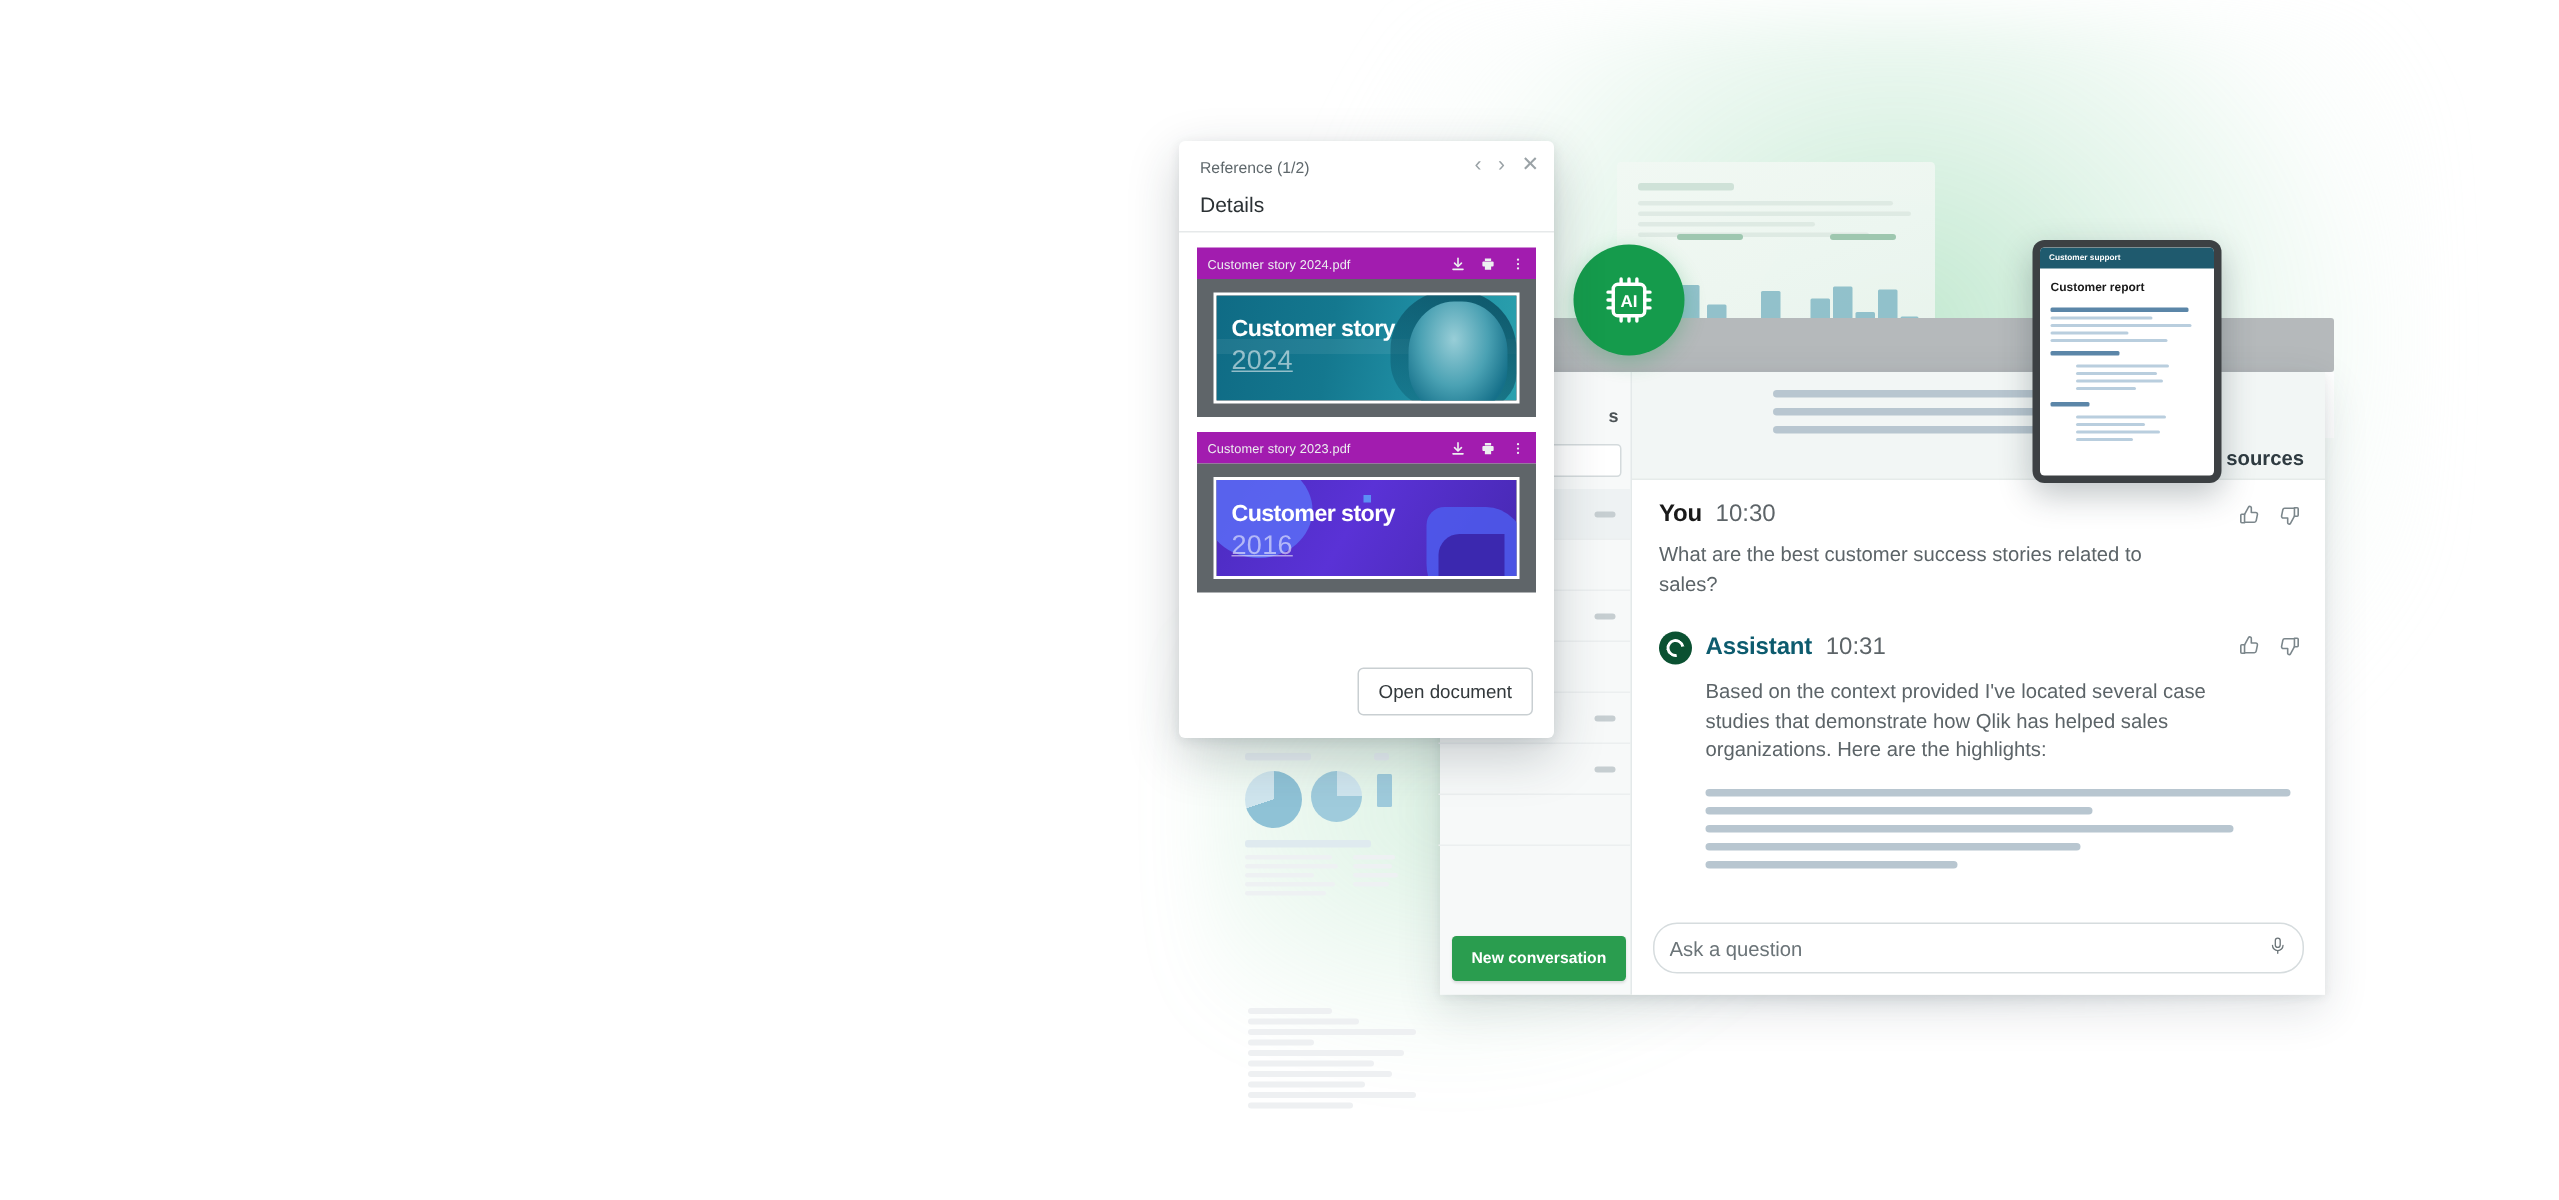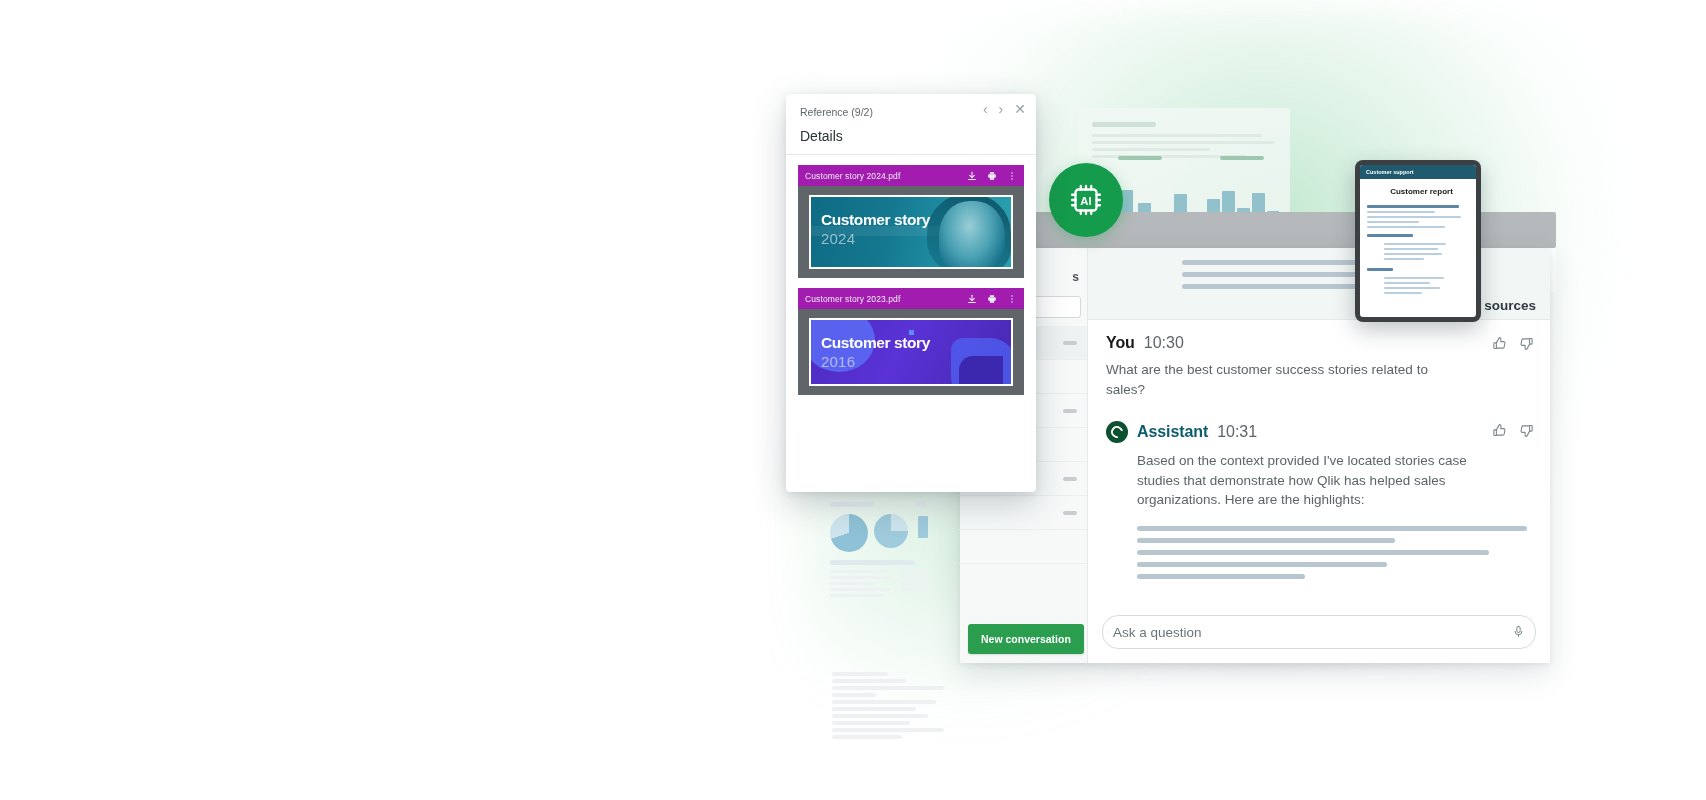--- a/index.html
+++ b/index.html
@@ -159,21 +159,21 @@
     box-shadow: 0 4px 14px rgba(21,155,76,0.30);
   }
   #ai-badge svg { width: 42px; height: 42px; }
 
   
   #tablet {
     position:absolute; left: 1355px; top: 160px; width: 126px; height: 162px;
     background:#3c4043; border-radius:8px; padding:5px;
     box-shadow: 0 8px 22px rgba(30,45,55,0.28);
   }
-  #tablet .screen { width:100%; height:100%; background:#fff; border-radius:3px; position:relative; overflow:hidden;text-align:center;}
+  #tablet .screen { width:100%; height:100%; background:#fff; border-radius:3px; position:relative; overflow:hidden;}
   #tablet .tbar {
     height:14px; background:#1f5a6e; color:#fff;
     font-size:5.5px; display:flex; align-items:center; padding-left:6px; font-weight:600;
   }
   #tablet .ttl { font-size:8px; font-weight:700; color:#1a1a1a; margin: 8px 0 0 7px;}
   #tablet .l { position:absolute; border-radius:1px; height:2px; background:#b9cede;}
   #tablet .l.dark { background:#5b86a8; height:2.5px;}
 
   
   #ref-panel {
@@ -200,22 +200,22 @@
   .pdf-bar .ic { color:#eceff0; margin-left:10px; display:flex; align-items:center; cursor:pointer;}
   .pdf-page {
     background:#5f6569; padding: 9px 11px; height: 92px;
   }
   .pdf-inner { width:100%; height:100%; border: 2px solid #ffffff; position:relative; overflow:hidden; }
   .pdf-inner .h1 {
     position:absolute; left:10px; top:14px; font-size:15.5px; font-weight:700;
     color:#ffffff; letter-spacing:-0.4px;
   }
   .pdf-inner .h2 {
-    position:absolute; left:10px; top:33px; font-size:15px; font-weight:400;
-    color: rgba(255,255,255,0.55); letter-spacing:0.2px;
+    position:absolute; left:10px; top:33px; font-size:18px; font-weight:400;
+    color: rgba(255,255,255,0.55); letter-spacing:0.2px;text-decoration:underline;
   }
   
   .art2024 { position:absolute; inset:0; background: linear-gradient(100deg,#0f6b85 0%,#14788f 38%,#1d8aa0 62%,#2aa1ae 100%); }
   .art2024 .face { position:absolute; right:6px; bottom:-8px; width:66px; height:74px; border-radius:46% 46% 40% 40%; background: radial-gradient(ellipse at 46% 34%, #9fd3dc 0%, #4da4b6 45%, #15708a 78%); opacity:.95;}
   .art2024 .hair { position:absolute; right:0px; bottom:-6px; width:84px; height:80px; border-radius:50% 50% 30% 40%; background: linear-gradient(210deg, rgba(9,72,92,0.85), rgba(12,96,118,0.35)); }
   .art2024 .band { position:absolute; left:0; top:42%; width:100%; height:10px; background: rgba(255,255,255,0.07);}
   
   .art2023 { position:absolute; inset:0; background: linear-gradient(120deg,#4b2bbf 0%,#5a32d6 45%,#4628b0 100%); }
   .art2023 .bl1 { position:absolute; left:-8px; top:-12px; width:72px; height:64px; border-radius:50%; background:#5b6cf5; opacity:.85;}
   .art2023 .bl2 { position:absolute; right:-6px; top:18px; width:66px; height:70px; background:#4d5ff0; opacity:.8; border-radius:12px 40% 18px 46%;}
@@ -365,21 +365,21 @@
                 <path d="M7 11l4.2-7.6a1.6 1.6 0 0 1 3 .9V9h4.5a2 2 0 0 1 2 2.4l-1.3 6.4a2 2 0 0 1-2 1.6H7"></path>
               </svg>
           </span>
           <span class="thumb">
             <svg viewBox="0 0 24 24" fill="none" stroke="currentColor" stroke-width="1.7" stroke-linecap="round" stroke-linejoin="round">
                 <path d="M17 13V4h3a1 1 0 0 1 1 1v7a1 1 0 0 1-1 1h-3z"></path>
                 <path d="M17 13l-4.2 7.6a1.6 1.6 0 0 1-3-.9V15H5.3a2 2 0 0 1-2-2.4l1.3-6.4a2 2 0 0 1 2-1.6H17"></path>
               </svg>
           </span>
         </div>
-        <div class="msg-body indent">Based on the context provided I've located stories case studies that demonstrate how Qlik has helped sales organizations. Here are the highlights:</div>
+        <div class="msg-body indent">Based on the context provided I've located several case studies that demonstrate how Qlik has helped sales organizations. Here are the highlights:</div>
         <div class="skeleton">
           <div class="s" style="width:390px;"></div>
           <div class="s" style="width:258px;"></div>
           <div class="s" style="width:352px;"></div>
           <div class="s" style="width:250px;"></div>
           <div class="s" style="width:168px;"></div>
         </div>
       </div>
 
       <div id="composer">
@@ -425,21 +425,21 @@
       <div class="l" style="left:24px; top:112px; width:60px;"></div>
       <div class="l" style="left:24px; top:117px; width:46px;"></div>
       <div class="l" style="left:24px; top:122px; width:56px;"></div>
       <div class="l" style="left:24px; top:127px; width:38px;"></div>
     </div>
   </div>
 
   <div id="ref-panel">
 
     <div id="ref-head">
-      <div id="ref-label">Reference (9/2)</div>
+      <div id="ref-label">Reference (1/2)</div>
       <div id="ref-nav">
         <span>‹</span>
         <span>›</span>
         <span>✕</span>
       </div>
     </div>
     <div id="ref-title">Details</div>
     <div id="ref-divider"></div>
 
     <div id="ref-scroll">
@@ -515,15 +515,18 @@
               <div class="bl3"></div>
               <div class="dot"></div>
             </div>
             <div class="h1">Customer story</div>
             <div class="h2">2016</div>
           </div>
         </div>
       </div>
     </div>
 
+    <div id="ref-foot">
+      <button id="open-doc">Open document</button>
+    </div>
   </div>
 
 </div>
 
 </body></html>

